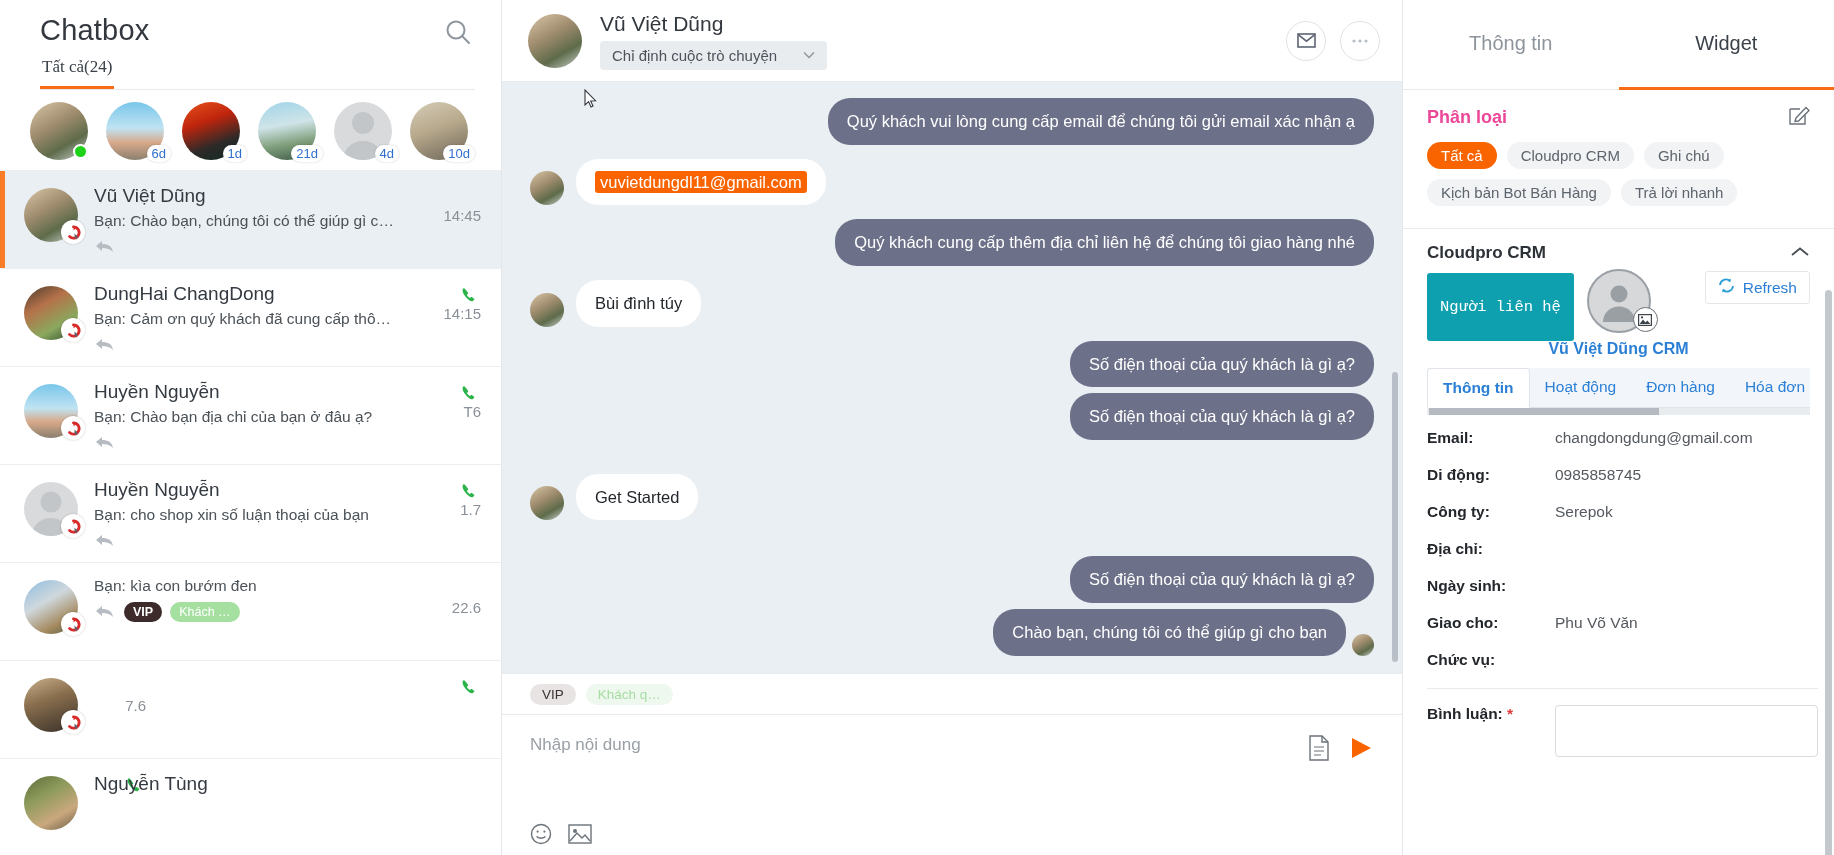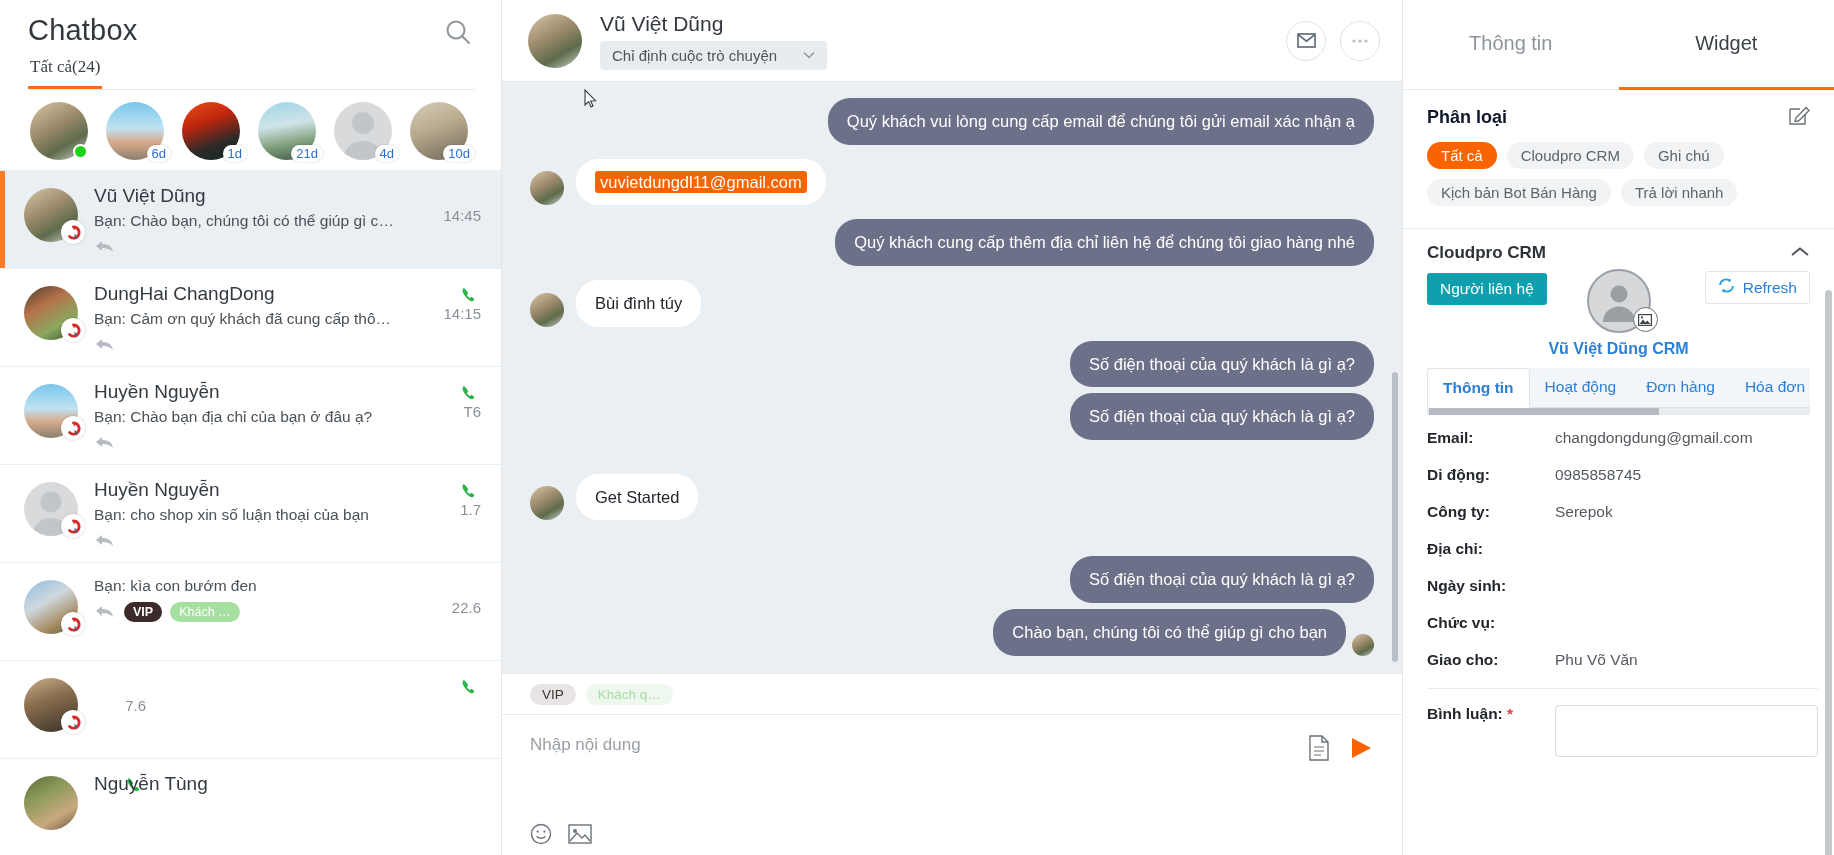--- a/index.html
+++ b/index.html
@@ -12,21 +12,21 @@
   .app { display: flex; width: 1834px; height: 855px; }
 
   
   .left-panel {
     width: 502px; height: 855px;
     background: #fff;
     border-right: 1px solid #e4e7ea;
     display: flex; flex-direction: column;
     position: relative;
   }
-  .lp-header { padding: 14px 26px 0 28px; position: relative; }
+  .lp-header { padding: 14px 26px 0 40px; position: relative; }
   .lp-title { font-size: 29px; color: #33383f; letter-spacing: .2px; }
   .lp-search {
     position: absolute; right: 28px; top: 17px;
     width: 30px; height: 30px; cursor: pointer;
   }
   .lp-tabs { display: flex; margin-top: 8px; border-bottom: 1px solid #e8ebee; }
   .lp-tab {
     font-size: 17px; color: #3b4149; padding: 2px 2px 9px 2px;
     margin-left: 0; border-bottom: 3px solid transparent; cursor: pointer;
   }
@@ -150,38 +150,38 @@
   .rp-tabs { display: flex; border-bottom: 1px solid #e8ebee; height: 90px; }
   .rp-tab {
     flex: 1; display: flex; align-items: center; justify-content: center;
     font-size: 20px; color: #8d949c; cursor: pointer;
     border-bottom: 3px solid transparent; margin-bottom: -1px;
   }
   .rp-tab.active { color: #3b4149; border-bottom-color: #f96c14; }
 
   .rp-sec { padding: 14px 24px 10px 24px; }
   .rp-sec-head { display: flex; justify-content: space-between; align-items: center; }
-  .rp-sec-title { font-size: 18px; font-weight: bold; color: #0f172a; }
+  .rp-sec-title { font-size: 18px; font-weight: bold; color: #ec4899; }
   .chips { display: flex; flex-wrap: wrap; gap: 10px; margin-top: 12px; }
   .chip {
     border-radius: 15px; padding: 5px 14px; font-size: 15px;
     background: #f1f3f5; color: #5d646c; cursor: pointer;
   }
   .chip.on { background: #fa6400; color: #fff; }
 
   .rp-div { height: 1px; background: #e8ebee; margin: 12px 0 0 0; }
   .crm-head {
     display: flex; justify-content: space-between; align-items: center;
     padding: 14px 24px 4px 24px;
   }
   .crm-title { font-size: 17px; font-weight: bold; color: #2d3238; }
   .crm-card { position: relative; padding: 0 24px; }
   .btn-contact {
     position: absolute; left: 24px; top: 6px; background: #0fa0b0; color: #fff;
-    font-size: 15.5px; padding: 7px 13px; border-radius: 3px; cursor: pointer; z-index: 2;
+    font-size: 15.5px; padding: 25px 13px; border-radius: 3px; cursor: pointer; z-index: 2; font-family: Liberation Mono, monospace;
   }
   .btn-refresh {
     position: absolute; right: 24px; top: 4px; background: #fff;
     border: 1px solid #e4e7ea; border-radius: 3px;
     font-size: 15.5px; color: #2b7fd4; padding: 6px 12px;
     display: flex; align-items: center; gap: 8px; cursor: pointer; z-index: 2;
   }
   .crm-avatar-wrap { display: flex; flex-direction: column; align-items: center; padding-top: 2px; }
   .crm-av {
     width: 64px; height: 64px; border-radius: 50%; background: #d6d8da;
@@ -691,26 +691,26 @@
         </div>
         <div class="field">
           <div class="f-label">Địa chỉ:</div>
           <div class="f-value"></div>
         </div>
         <div class="field">
           <div class="f-label">Ngày sinh:</div>
           <div class="f-value"></div>
         </div>
         <div class="field">
+          <div class="f-label">Giao cho:</div>
+          <div class="f-value">Phu Võ Văn</div>
+        </div>
+        <div class="field">
           <div class="f-label">Chức vụ:</div>
           <div class="f-value"></div>
-        </div>
-        <div class="field">
-          <div class="f-label">Giao cho:</div>
-          <div class="f-value">Phu Võ Văn</div>
         </div>
         <div class="f-divider"></div>
         <div class="field">
           <div class="f-label">
             <span>Bình luận:</span>
             <span class="f-req">*</span>
           </div>
           <div class="f-textarea"></div>
         </div>
       </div>

